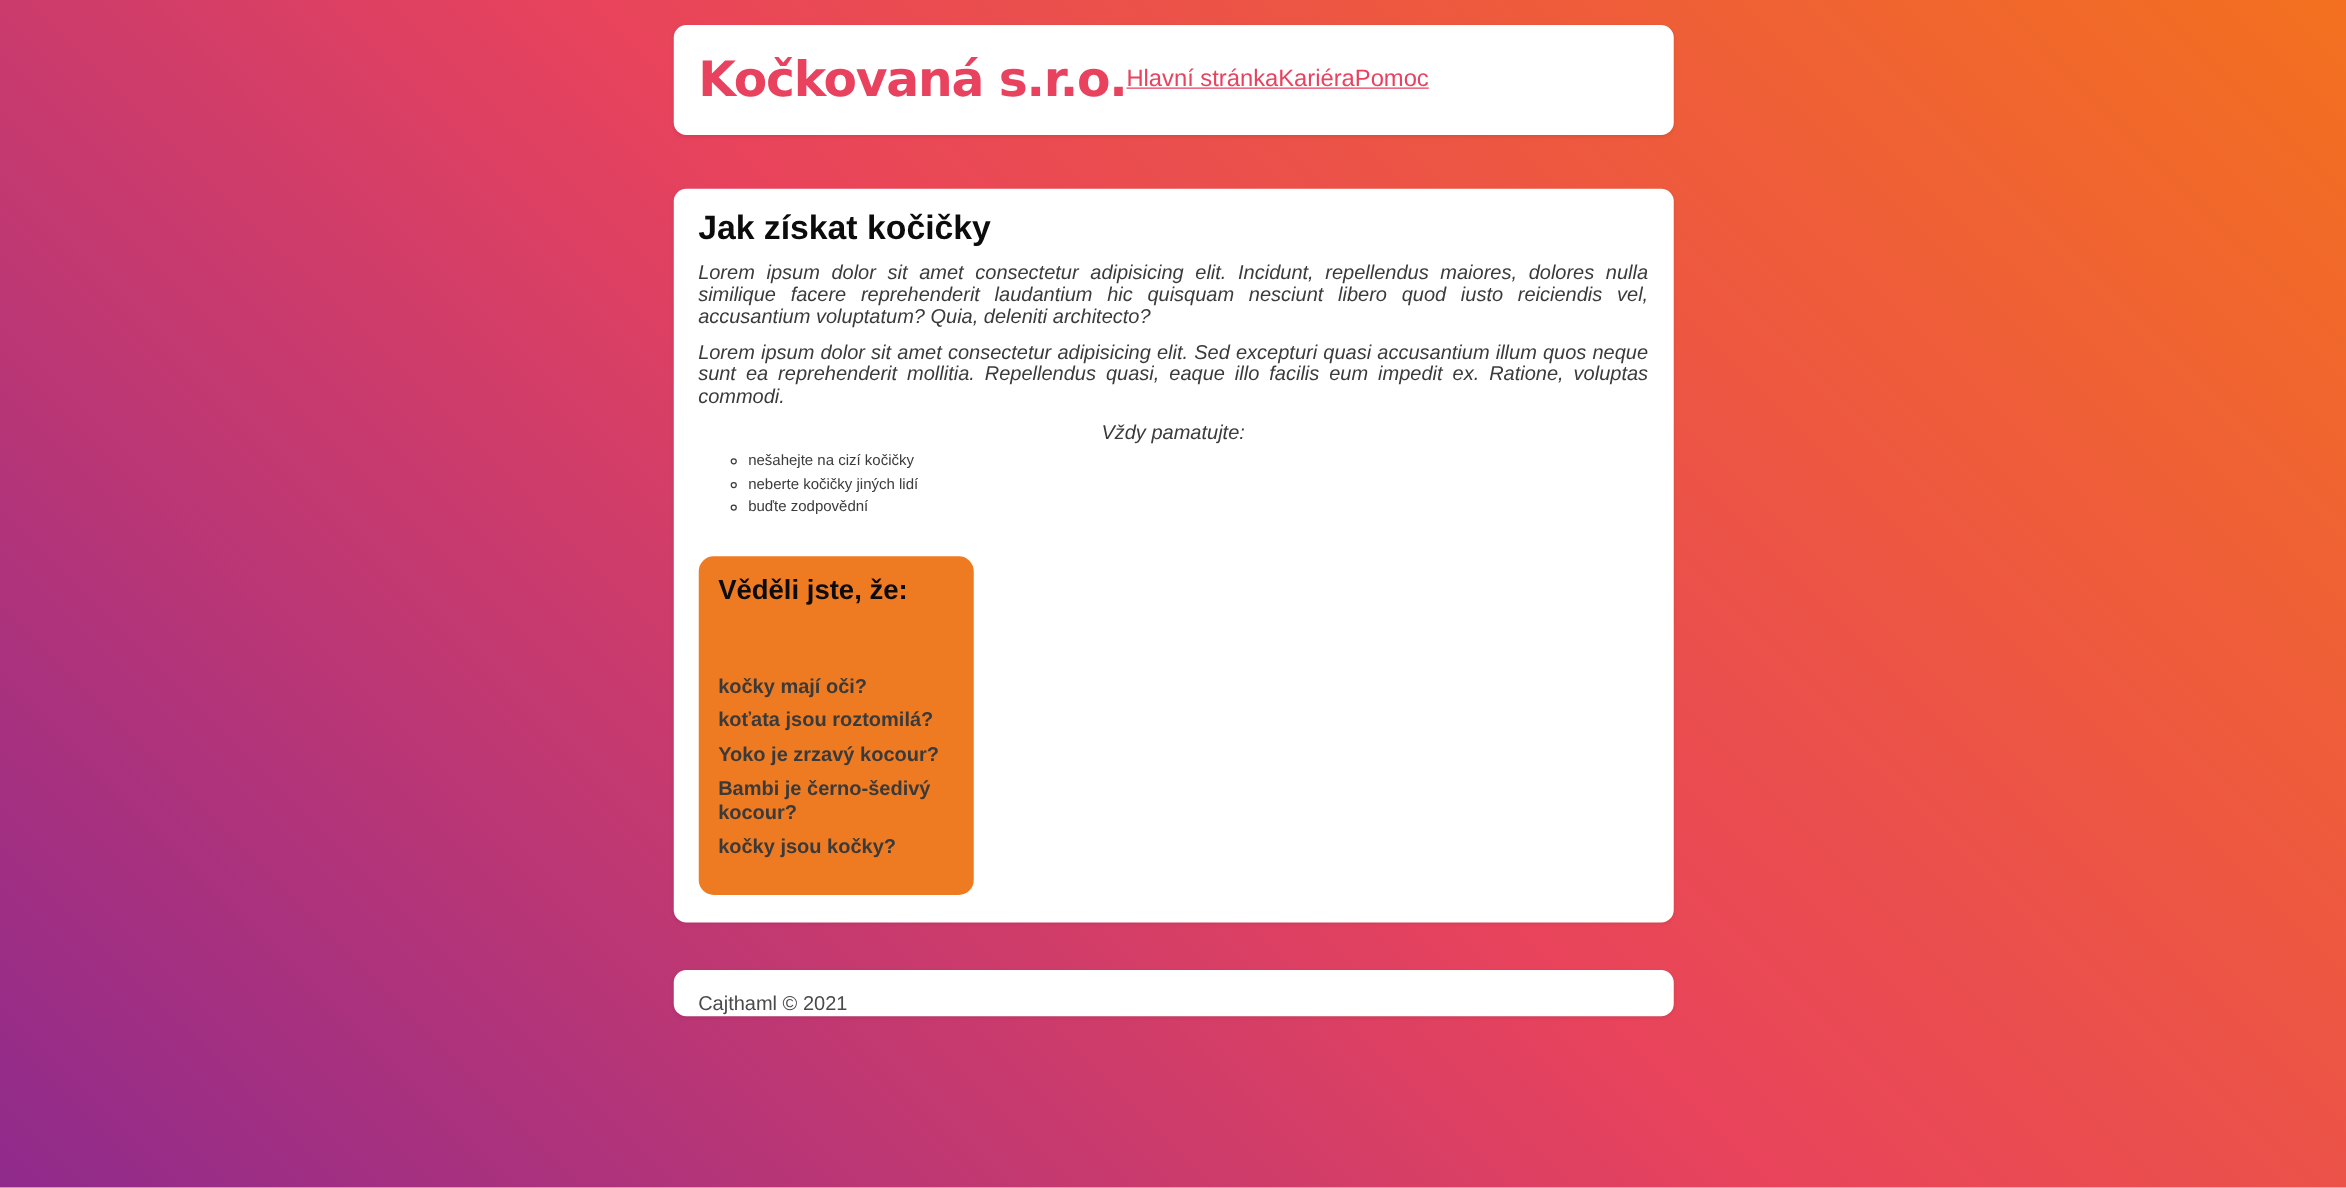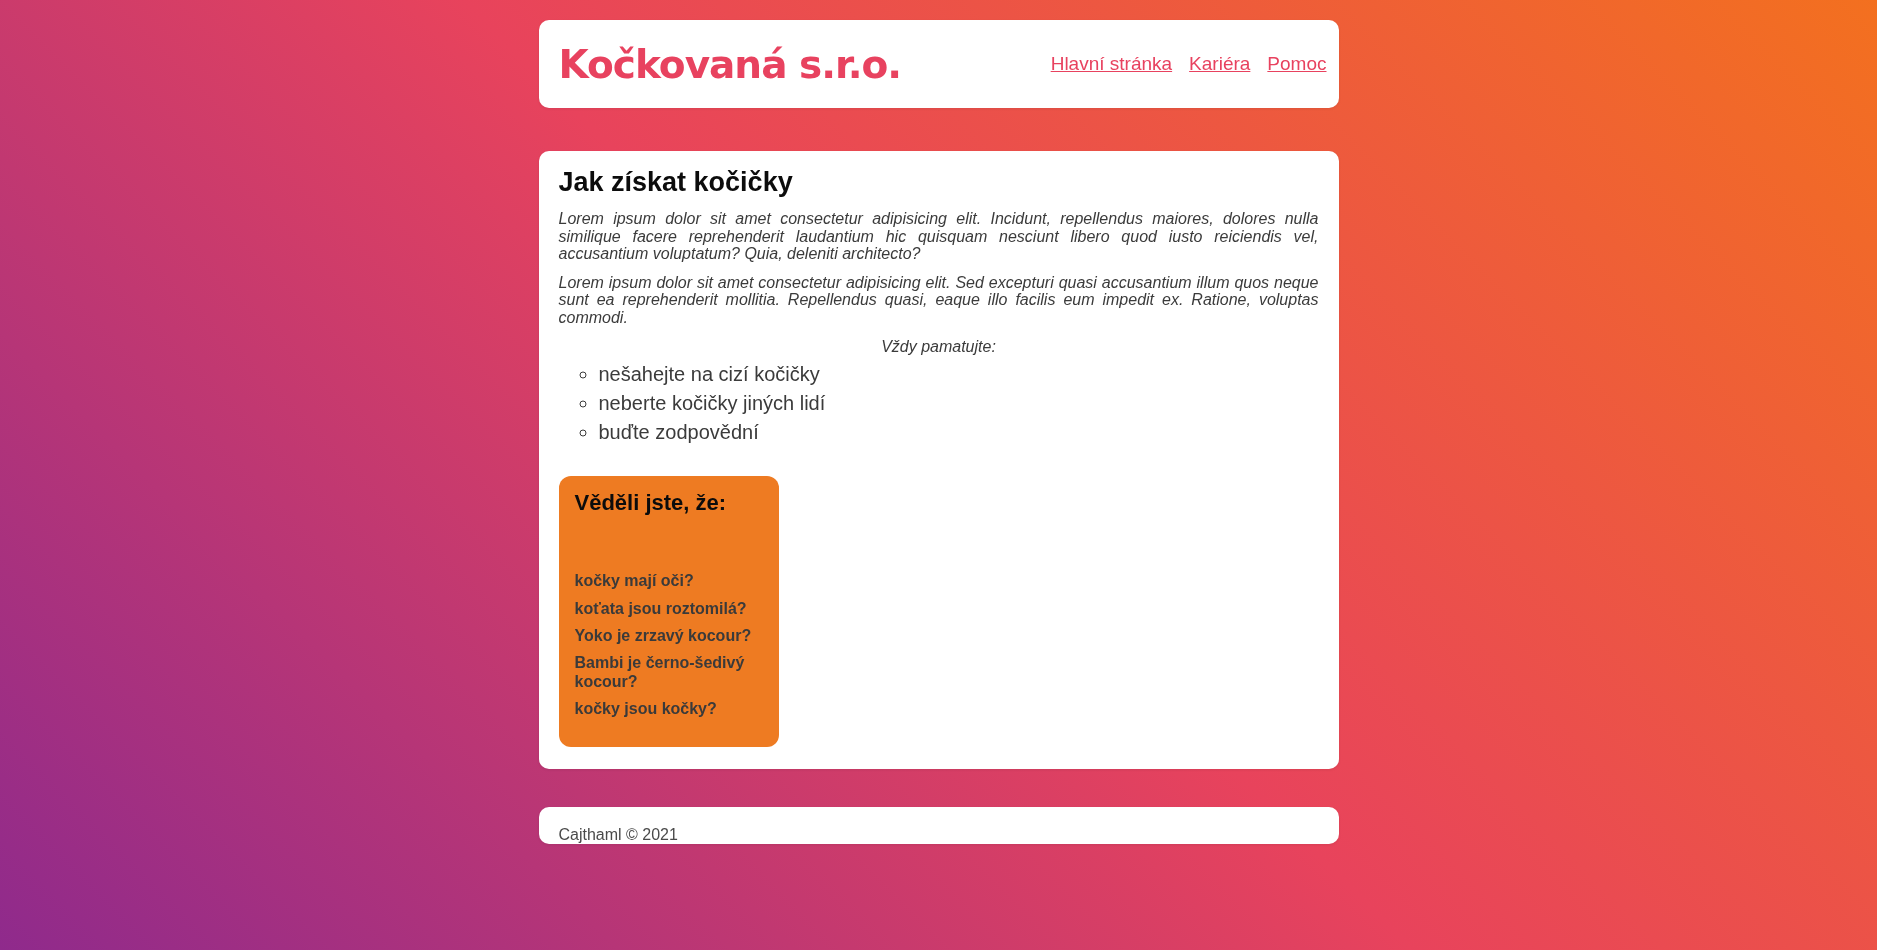--- a/index.html
+++ b/index.html
@@ -14,38 +14,36 @@
     margin: 0 auto;
   }
   
   .site-header {
     margin-top: 20px;
     height: 88px;
     background: #ffffff;
     border-radius: 10px;
     display: flex;
     align-items: center;
-    justify-content: space-between;
     padding: 0 12px 0 20px;
     box-shadow: 0 1px 3px rgba(0,0,0,0.08);
   }
   .logo {
     font-family: "DejaVu Sans", "Liberation Sans", sans-serif;
     font-size: 39px;
     font-weight: bold;
     letter-spacing: -1px;
     color: #e8425f;
     white-space: nowrap;
   }
   .main-nav { display: flex; align-items: center; }
   .main-nav a {
     color: #e8425f;
     font-size: 19px;
     text-decoration: underline;
-    margin-left: 17px;
     white-space: nowrap;
   }
   
   .card {
     margin-top: 43px;
     background: #ffffff;
     border-radius: 10px;
     padding: 16px 20px 22px 20px;
     display: flex;
     gap: 28px;
@@ -70,21 +68,21 @@
   .article p.reminder-label {
     margin-bottom: 6px;
     text-align: center;
   }
   .article ul {
     list-style-type: circle;
     margin: 2px 0 0 0;
     padding-left: 40px;
   }
   .article ul li {
-    font-size: 20px;
+    font-size: 12px;
     line-height: 1.3;
     color: #3b3b3b;
     margin-bottom: 3px;
   }
   
   .facts {
     width: 220px;
     flex: 0 0 220px;
     align-self: flex-start;
     background: #ee7b22;

